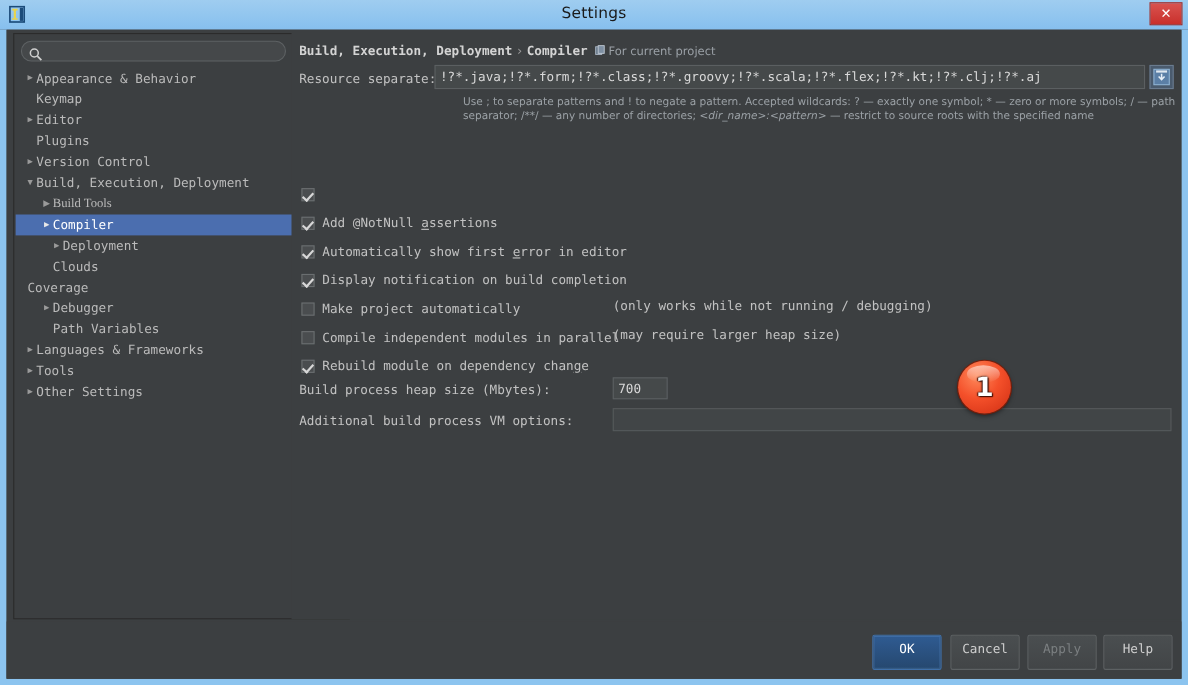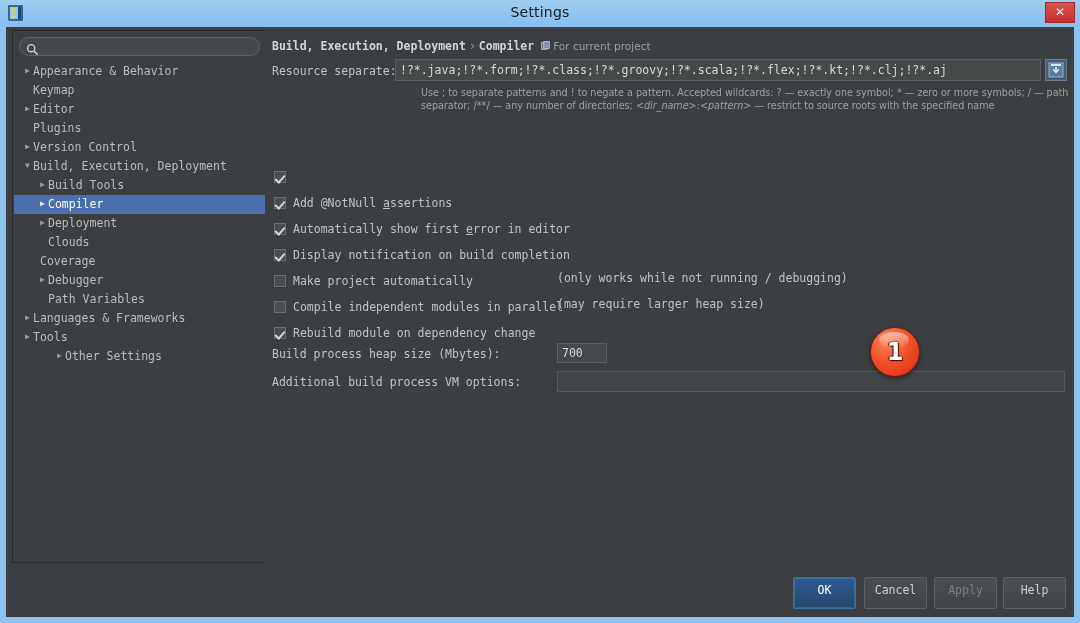--- a/index.html
+++ b/index.html
@@ -208,42 +208,42 @@
           </span>
           <input class="search-input" type="text" placeholder="" style="">
         </div>
         <div class="tree" id="tree">
             <div class="tree-row" style="padding-left: 8px;"><span class="tw">▶</span><span class="tlabel">Appearance &amp; Behavior</span></div>
             <div class="tree-row" style="padding-left: 8px;"><span class="tw none"></span><span class="tlabel">Keymap</span></div>
             <div class="tree-row" style="padding-left: 8px;"><span class="tw">▶</span><span class="tlabel">Editor</span></div>
             <div class="tree-row" style="padding-left: 8px;"><span class="tw none"></span><span class="tlabel">Plugins</span></div>
             <div class="tree-row" style="padding-left: 8px;"><span class="tw">▶</span><span class="tlabel">Version Control</span></div>
             <div class="tree-row" style="padding-left: 8px;"><span class="tw">▼</span><span class="tlabel">Build, Execution, Deployment</span></div>
-            <div class="tree-row" style="padding-left: 23px;"><span class="tw">▶</span><span class="tlabel">Build Tools</span><span class="rowicon"><svg width="11" height="11" viewBox="0 0 11 11">
+            <div class="tree-row" style="padding-left: 23px; font-family: Liberation Serif, serif;"><span class="tw">▶</span><span class="tlabel">Build Tools</span><span class="rowicon"><svg width="11" height="11" viewBox="0 0 11 11">
                   <rect x="0.5" y="2.5" width="6.5" height="8" fill="#61707f" stroke="#b9c4ce" stroke-width=".8"></rect>
                   <rect x="3.5" y="0.5" width="6.5" height="8" fill="#76869a" stroke="#d3dae2" stroke-width=".8"></rect>
                 </svg></span></div>
             <div class="tree-row sel" style="padding-left: 23px;"><span class="tw">▶</span><span class="tlabel">Compiler</span><span class="rowicon"><svg width="11" height="11" viewBox="0 0 11 11">
                   <rect x="0.5" y="2.5" width="6.5" height="8" fill="#61707f" stroke="#b9c4ce" stroke-width=".8"></rect>
                   <rect x="3.5" y="0.5" width="6.5" height="8" fill="#76869a" stroke="#d3dae2" stroke-width=".8"></rect>
                 </svg></span></div>
-            <div class="tree-row" style="padding-left: 23px;"><span class="tw">▶</span><span class="tlabel">Deployment</span><span class="rowicon"><svg width="11" height="11" viewBox="0 0 11 11">
+            <div class="tree-row" style="padding-left: 32px;"><span class="tw">▶</span><span class="tlabel">Deployment</span><span class="rowicon"><svg width="11" height="11" viewBox="0 0 11 11">
                   <rect x="0.5" y="2.5" width="6.5" height="8" fill="#61707f" stroke="#b9c4ce" stroke-width=".8"></rect>
                   <rect x="3.5" y="0.5" width="6.5" height="8" fill="#76869a" stroke="#d3dae2" stroke-width=".8"></rect>
                 </svg></span></div>
             <div class="tree-row" style="padding-left: 23px;"><span class="tw none"></span><span class="tlabel">Clouds</span></div>
-            <div class="tree-row" style=" margin-left: 15px;"><span class="tw none"></span><span class="tlabel">Coverage</span><span class="rowicon"><svg width="11" height="11" viewBox="0 0 11 11">
+            <div class="tree-row" style=""><span class="tw none"></span><span class="tlabel">Coverage</span><span class="rowicon"><svg width="11" height="11" viewBox="0 0 11 11">
                   <rect x="0.5" y="2.5" width="6.5" height="8" fill="#61707f" stroke="#b9c4ce" stroke-width=".8"></rect>
                   <rect x="3.5" y="0.5" width="6.5" height="8" fill="#76869a" stroke="#d3dae2" stroke-width=".8"></rect>
                 </svg></span></div>
             <div class="tree-row" style="padding-left: 23px;"><span class="tw">▶</span><span class="tlabel">Debugger</span></div>
             <div class="tree-row" style="padding-left: 23px;"><span class="tw none"></span><span class="tlabel">Path Variables</span></div>
             <div class="tree-row" style="padding-left: 8px;"><span class="tw">▶</span><span class="tlabel">Languages &amp; Frameworks</span></div>
             <div class="tree-row" style="padding-left: 8px;"><span class="tw">▶</span><span class="tlabel">Tools</span></div>
-            <div class="tree-row" style="padding-left: 8px; margin-left: 32px;"><span class="tw">▶</span><span class="tlabel">Other Settings</span></div>
+            <div class="tree-row" style="padding-left: 8px;"><span class="tw">▶</span><span class="tlabel">Other Settings</span></div>
           </div>
       </div>
 
       <div class="panel">
 
         <div class="crumb">
           <b>Build, Execution, Deployment</b><span class="sep">›</span><b>Compiler</b>
           <span class="scope">
             <span class="scope-icon">
               <svg width="9" height="10" viewBox="0 0 9 10">

